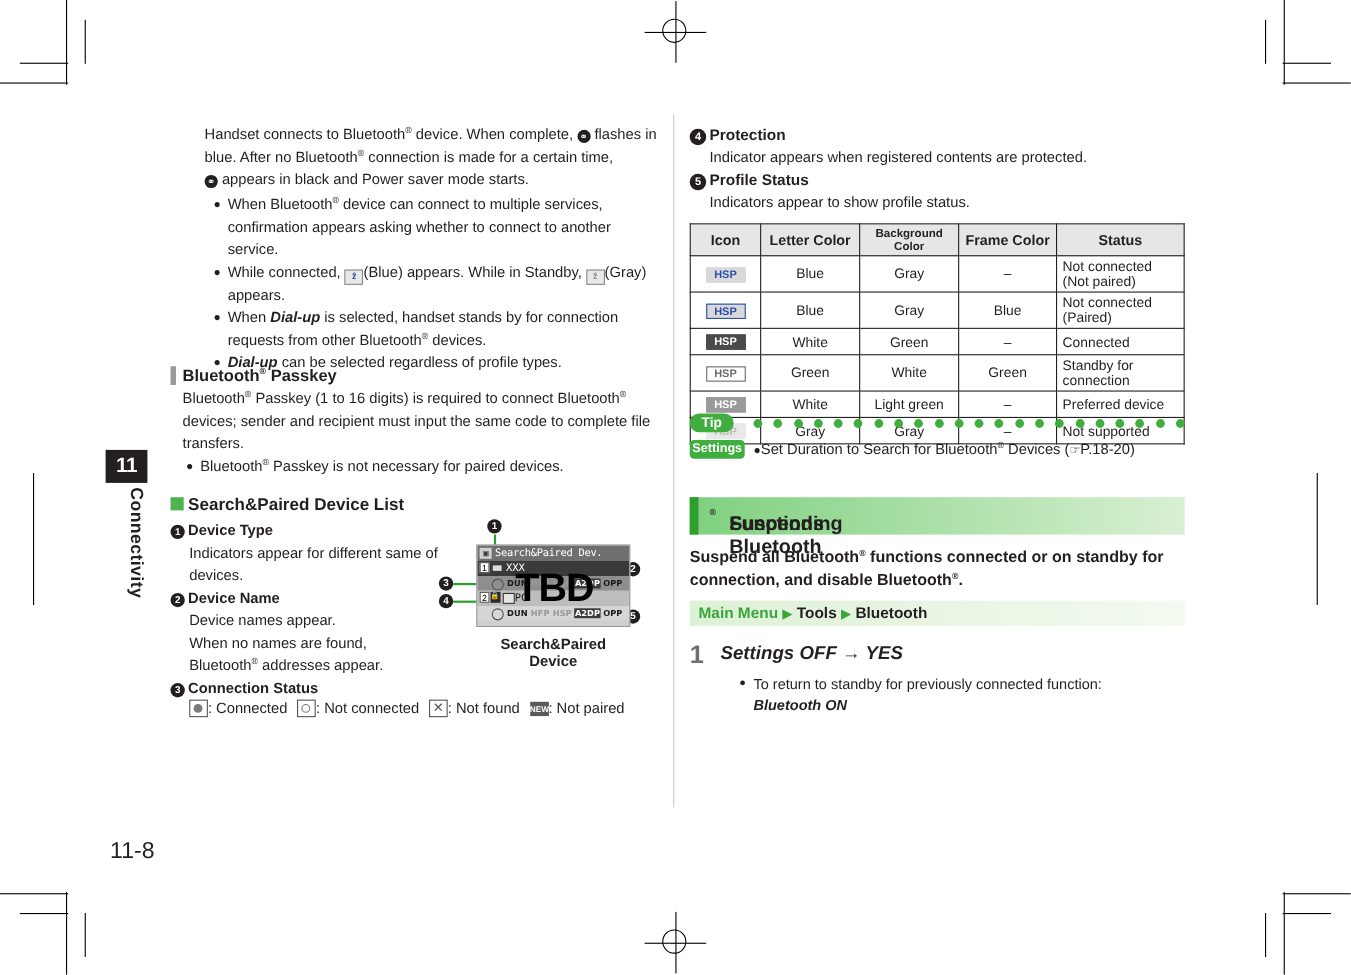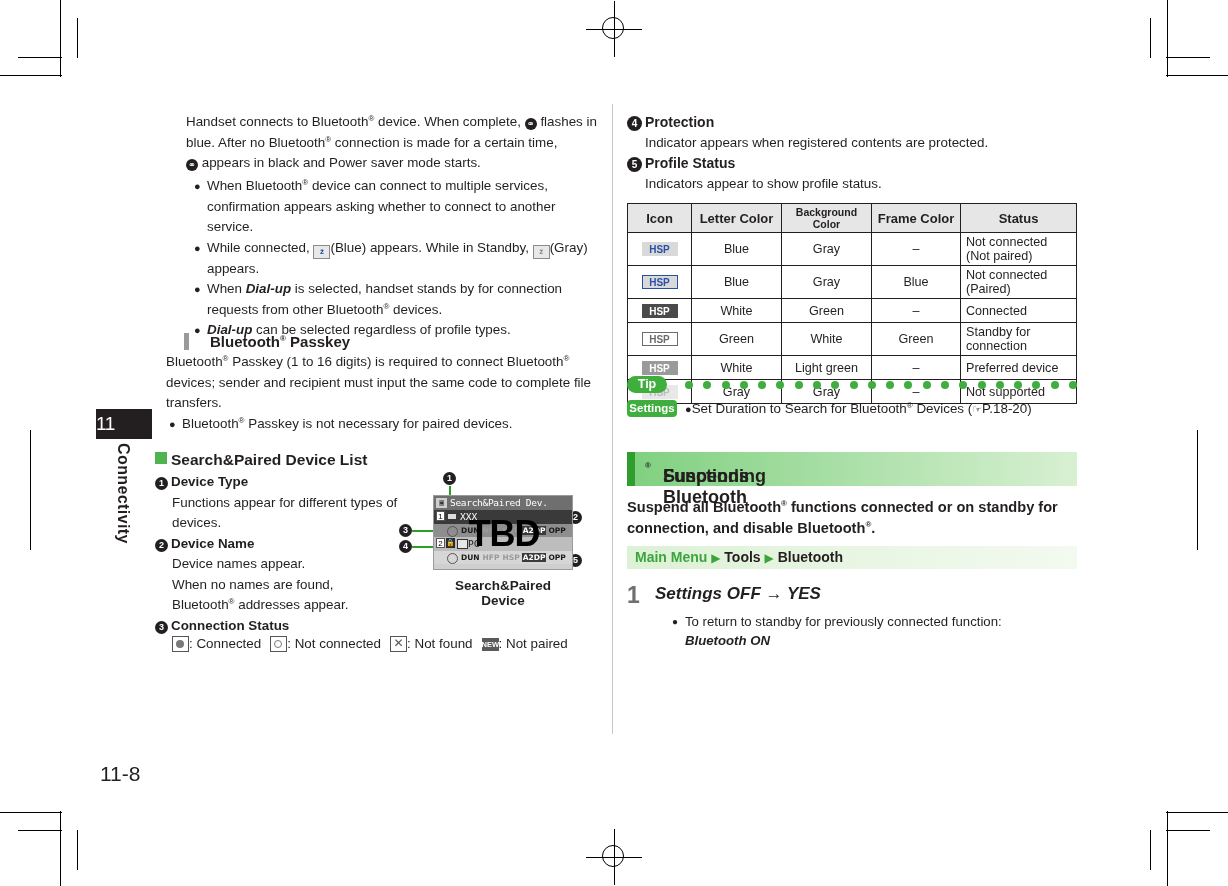--- a/index.html
+++ b/index.html
@@ -9,22 +9,22 @@
 
   
   .mark{position:absolute;background:#000;}
   .reg{position:absolute;width:38px;height:38px;}
   .reg::before,.reg::after{content:"";position:absolute;background:#000;}
   .reg::before{left:50%;top:-9px;width:1px;height:56px;margin-left:-0.5px;}
   .reg::after{top:50%;left:-9px;height:1px;width:56px;margin-top:-0.5px;}
   .reg i{position:absolute;left:7px;top:7px;width:22px;height:22px;border:1px solid #000;border-radius:50%;box-sizing:border-box;}
 
   
-  .rail-num{position:absolute;left:96px;top:409px;width:56px;height:30px;background:#231f20;color:#fff;
-            font-size:19px;font-weight:normal;text-align:left;line-height:30px;letter-spacing:-0.5px;}
+  .rail-num{position:absolute;left:96px;top:409px;width:38px;height:30px;background:#231f20;color:#fff;
+            font-size:19px;font-weight:bold;text-align:center;line-height:30px;letter-spacing:-0.5px;}
   .rail-label{position:absolute;left:98px;top:443px;width:34px;height:150px;color:#231f20;
               font-size:16px;font-weight:bold;letter-spacing:0.4px;
               writing-mode:vertical-rl;text-orientation:mixed;}
   .folio{position:absolute;left:100px;top:762px;font-size:21px;font-weight:normal;color:#231f20;}
 
   
   .divider{position:absolute;left:612px;top:104px;width:1px;height:630px;background:#c9c9c9;}
 
   
   .col{position:absolute;}
@@ -40,21 +40,21 @@
 
   
   .bt-glyph{display:inline-block;width:12px;height:12px;border-radius:50%;background:#231f20;color:#fff;
             font-size:9px;line-height:12px;text-align:center;vertical-align:-1px;font-weight:bold;}
   .zz{display:inline-block;width:15px;height:12px;border:1px solid #8b8b8b;background:#e8e8e8;
       font-size:8px;line-height:11px;text-align:center;vertical-align:-2px;color:#444;font-weight:bold;}
   .zz.blue{color:#1c4fa1;}
   .zz.gray{color:#888;}
 
   
-  .h-bar{position:relative;padding-left:26px;font-size:15px;font-weight:bold;line-height:20px;margin-left:29px;}
+  .h-bar{position:relative;padding-left:11px;font-size:15px;font-weight:bold;line-height:20px;}
   .h-bar::before{content:"";position:absolute;left:0;top:1px;width:5px;height:17px;background:#9a9a9a;}
   .h-green{position:relative;padding-left:16px;font-size:15.5px;font-weight:bold;line-height:20px;}
   .h-green::before{content:"";position:absolute;left:0;top:2px;width:12px;height:12px;background:#4fb34f;}
 
   
   .num{display:inline-block;width:13px;height:13px;border-radius:50%;background:#231f20;color:#fff;
        font-size:9px;line-height:13px;text-align:center;vertical-align:0px;font-weight:bold;margin-right:3px;}
   .num.lg{width:15px;height:15px;line-height:15px;font-size:10px;}
 
   
@@ -199,21 +199,21 @@
     <div class="body bullet-row" style="margin-left:14px;">
       <span class="dot dot-sm">●</span>
       <span class="txt"><span>Bluetooth</span><sup class="reg-m">®</sup><span> Passkey is not necessary for paired devices.</span></span>
     </div>
   </div>
 
   <div class="col" style="left:155px;top:450px;width:270px;">
     <div class="h-green">Search&amp;Paired Device List</div>
     <div class="body" style="margin-top:2px;">
       <div class="b"><span class="num">1</span><span>Device Type</span></div>
-      <div style="padding-left:17px;">Functions appear for different types of devices.</div>
+      <div style="padding-left:17px;">Indicators appear for different same of devices.</div>
     </div>
     <div class="body">
       <div class="b"><span class="num">2</span><span>Device Name</span></div>
       <div style="padding-left:17px;">
         <div>Device names appear.</div>
         <div>When no names are found,</div>
         <div><span>Bluetooth</span><sup class="reg-m">®</sup><span> addresses appear.</span></div>
       </div>
     </div>
     <div class="body b" style="width:430px;"><span class="num">3</span><span>Connection Status</span></div>

